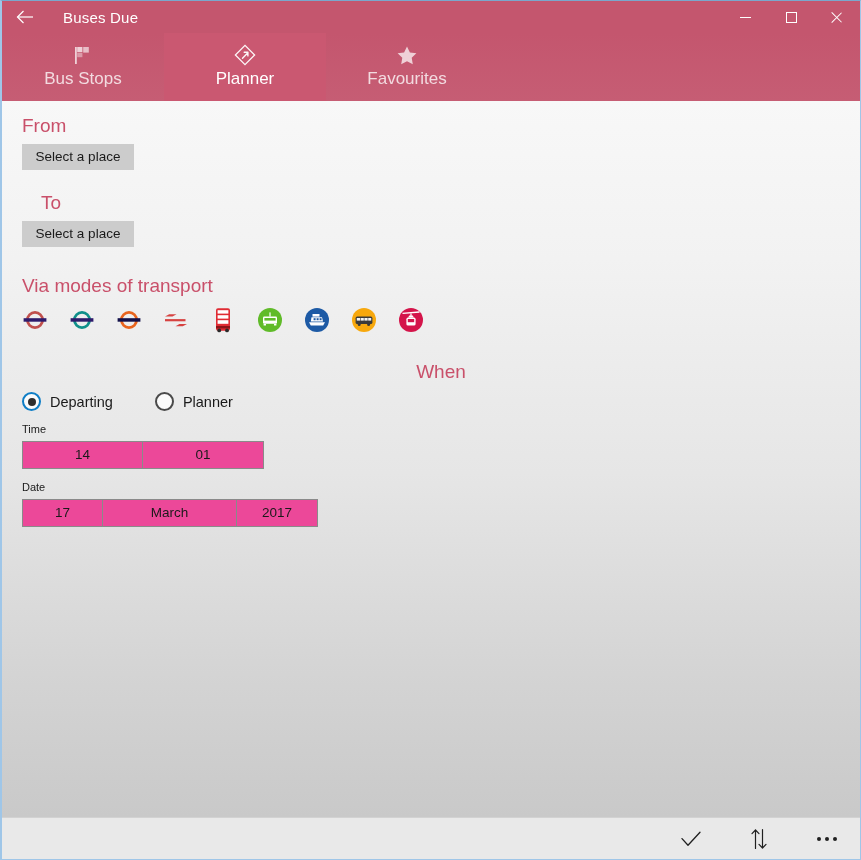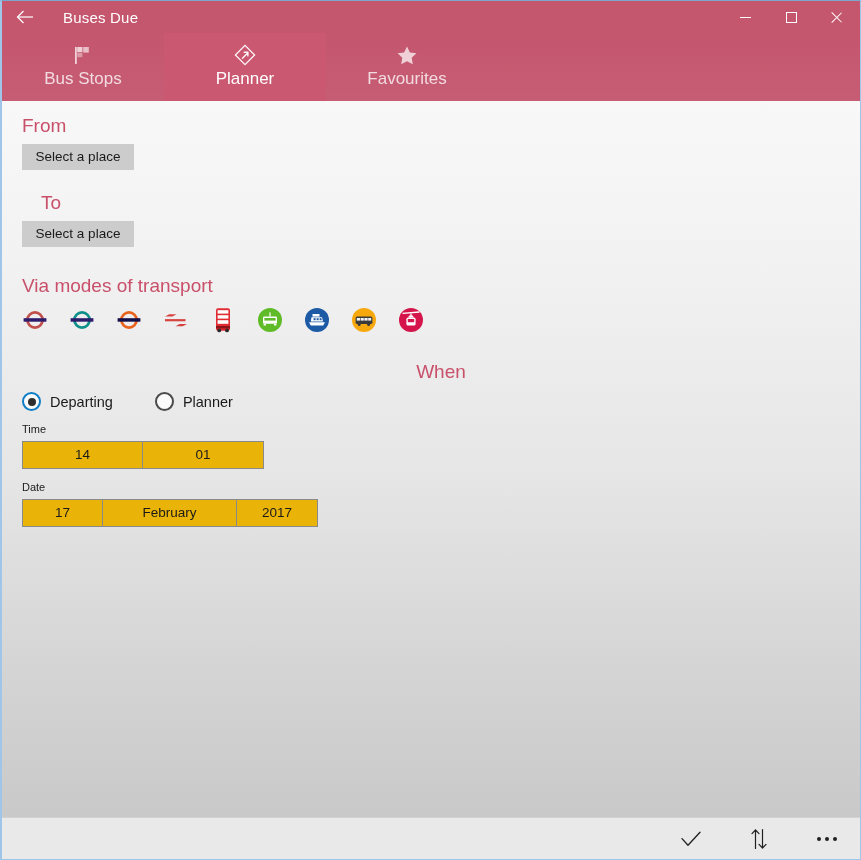--- a/index.html
+++ b/index.html
@@ -212,21 +212,21 @@
     color: #1a1a1a;
   }
   .combo-group {
     margin-top: 6px;
     display: inline-flex;
     border: 1px solid #8a8a8a;
     background: #eeeeee;
   }
   .combo-cell {
     border-right: 1px solid #8a8a8a;
-    background: #eab308;
+    background: #ec4899;
     font-size: 13.5px;
     color: #1a1a1a;
     text-align: center;
     padding: 5px 0 6px 0;
     cursor: default;
   }
   .combo-cell:last-child { border-right: none; }
   .cell-hour { width: 120px; }
   .cell-minute { width: 120px; }
   .cell-day { width: 80px; }
@@ -463,21 +463,21 @@
 
     <div class="field-label">Time</div>
     <div class="combo-group">
       <div class="combo-cell cell-hour">14</div>
       <div class="combo-cell cell-minute">01</div>
     </div>
 
     <div class="field-label">Date</div>
     <div class="combo-group">
       <div class="combo-cell cell-day">17</div>
-      <div class="combo-cell cell-month">February</div>
+      <div class="combo-cell cell-month">March</div>
       <div class="combo-cell cell-year">2017</div>
     </div>
 
   </div>
 
   <div class="commandbar">
     <div class="cmd-btn">
       <span>
         <svg width="22" height="18" viewBox="0 0 22 18" aria-hidden="true">
           <path d="M2 8.6 L8 15.2 L20 2.2" fill="none" stroke="#202020" stroke-width="1.3" stroke-linecap="round" stroke-linejoin="round"></path>

